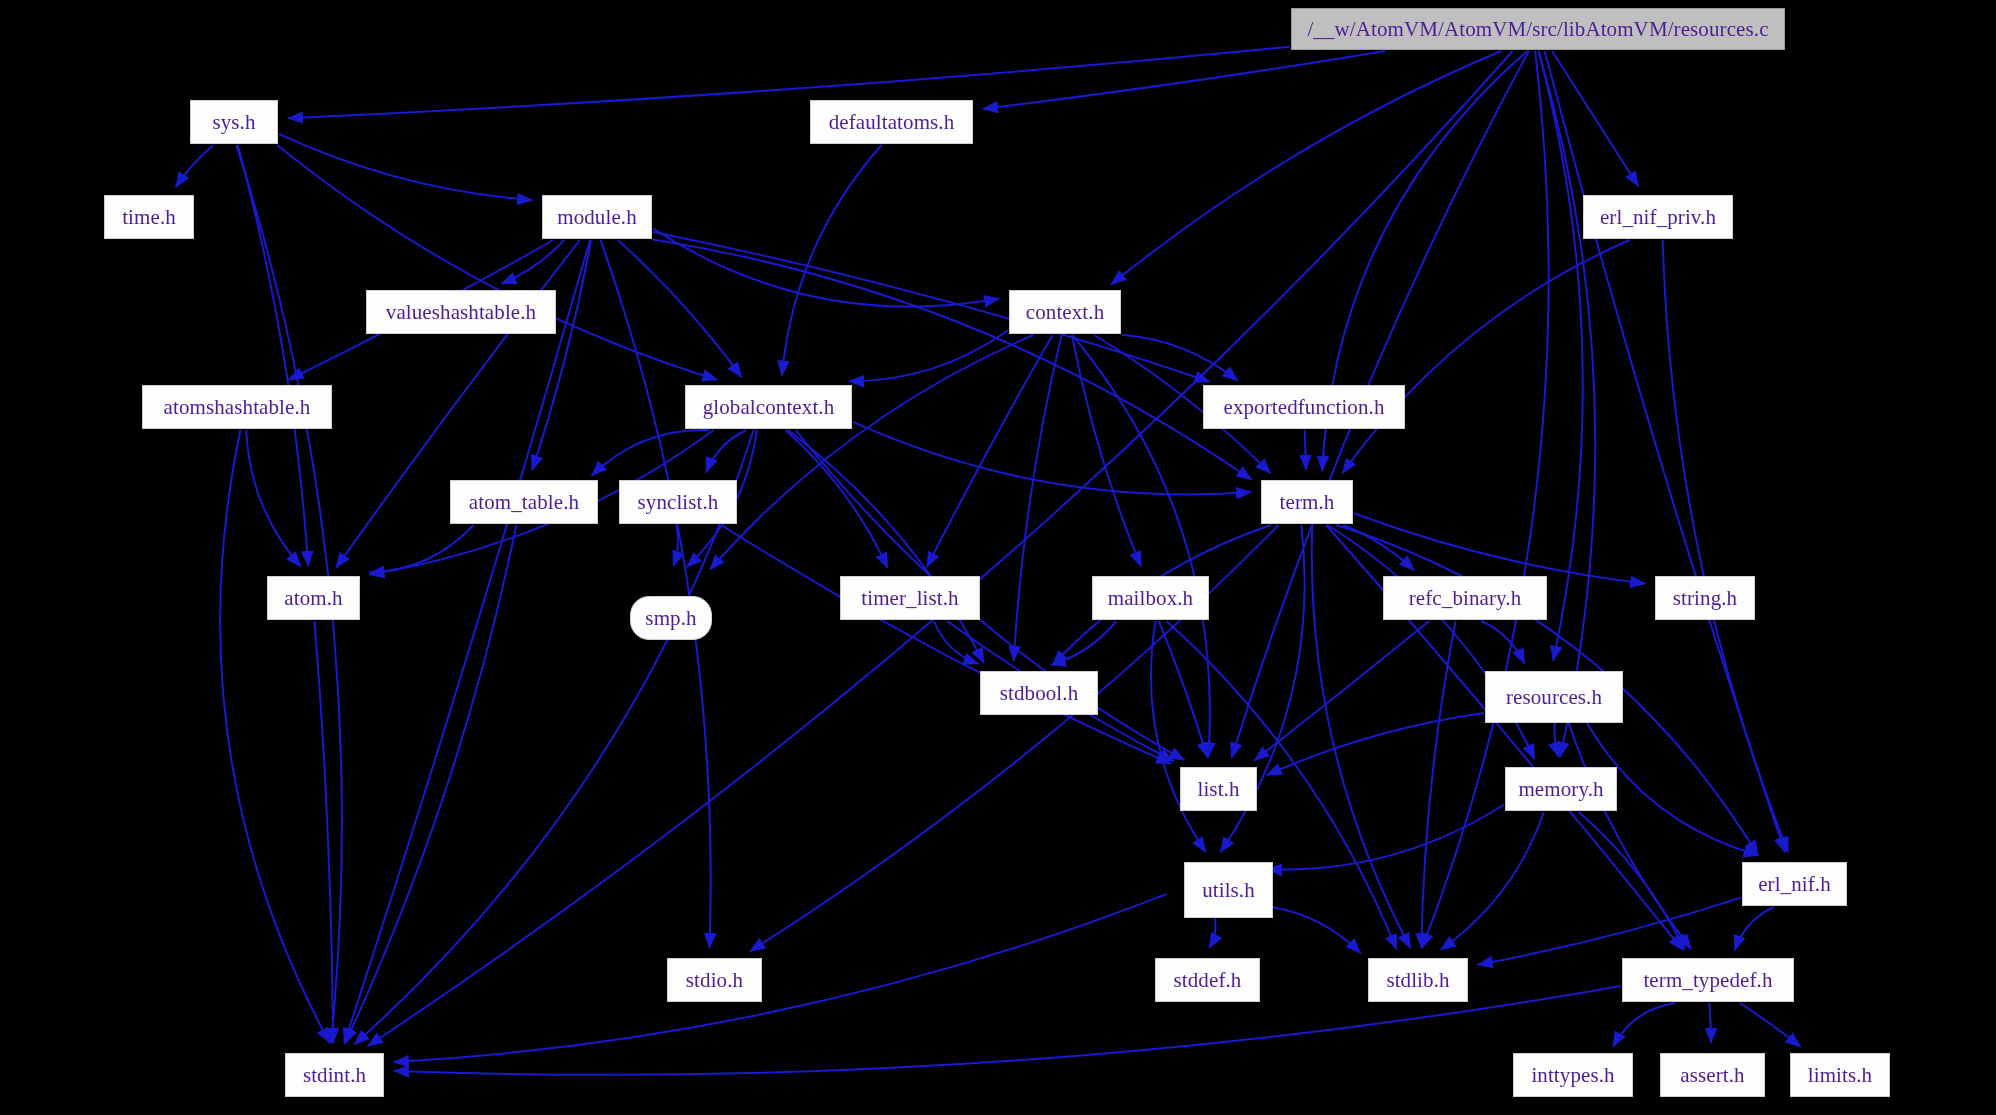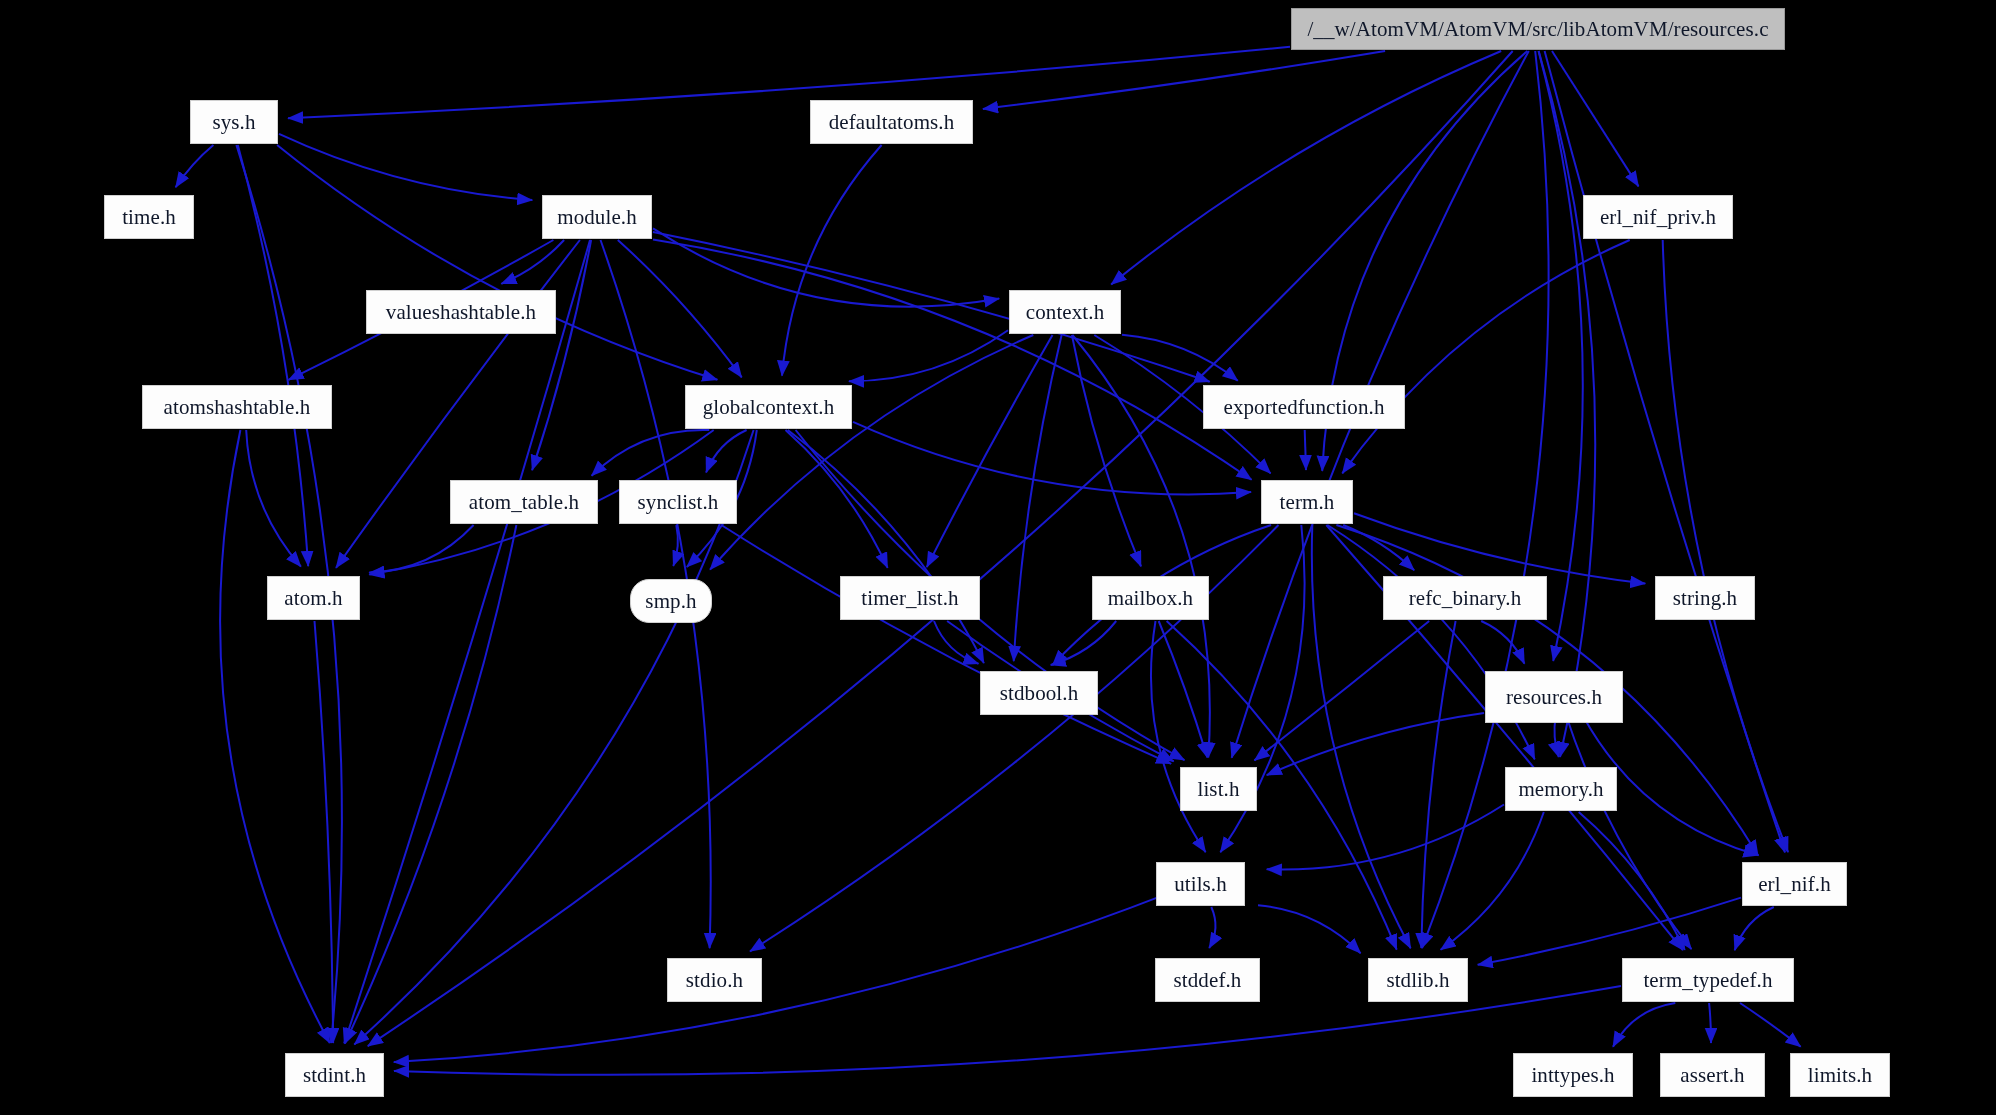--- a/index.html
+++ b/index.html
@@ -25,21 +25,21 @@
     left: 0; top: 0;
     width: 1996px;
     height: 1115px;
     pointer-events: none;
   }
   .node {
     position: absolute;
     box-sizing: border-box;
     background: #fdfdfd;
     border: 1px solid #d0d0d0;
-    color: #0f172a;
+    color: #4c1d95;
     display: flex;
     align-items: center;
     justify-content: center;
     font-size: 21px;
     line-height: 1;
     white-space: nowrap;
     letter-spacing: 0.1px;
   }
   .node.root {
     background: #bfbfbf;
@@ -190,21 +190,21 @@
       </div>
       <div class="node" style="left: 619px; top: 480px; width: 118px; height: 44px;">
         <span class="node-label">synclist.h</span>
       </div>
       <div class="node" style="left: 1261px; top: 480px; width: 92px; height: 44px;">
         <span class="node-label">term.h</span>
       </div>
       <div class="node" style="left: 267px; top: 576px; width: 93px; height: 44px;">
         <span class="node-label">atom.h</span>
       </div>
-      <div class="node" style="left: 630px; top: 579px; width: 82px; height: 44px; border-radius: 19px;">
+      <div class="node" style="left: 630px; top: 596px; width: 82px; height: 44px; border-radius: 19px;">
         <span class="node-label">smp.h</span>
       </div>
       <div class="node" style="left: 840px; top: 576px; width: 140px; height: 44px;">
         <span class="node-label">timer_list.h</span>
       </div>
       <div class="node" style="left: 1092px; top: 576px; width: 117px; height: 44px;">
         <span class="node-label">mailbox.h</span>
       </div>
       <div class="node" style="left: 1383px; top: 576px; width: 164px; height: 44px;">
         <span class="node-label">refc_binary.h</span>
@@ -217,21 +217,21 @@
       </div>
       <div class="node" style="left: 1485px; top: 671px; width: 138px; height: 52px;">
         <span class="node-label">resources.h</span>
       </div>
       <div class="node" style="left: 1180px; top: 767px; width: 77px; height: 44px;">
         <span class="node-label">list.h</span>
       </div>
       <div class="node" style="left: 1505px; top: 767px; width: 112px; height: 44px;">
         <span class="node-label">memory.h</span>
       </div>
-      <div class="node" style="left: 1156px; top: 862px; width: 89px; height: 44px;">
+      <div class="node" style="left: 1184px; top: 862px; width: 89px; height: 56px;">
         <span class="node-label">utils.h</span>
       </div>
       <div class="node" style="left: 1742px; top: 862px; width: 105px; height: 44px;">
         <span class="node-label">erl_nif.h</span>
       </div>
       <div class="node" style="left: 667px; top: 958px; width: 95px; height: 44px;">
         <span class="node-label">stdio.h</span>
       </div>
       <div class="node" style="left: 1155px; top: 958px; width: 105px; height: 44px;">
         <span class="node-label">stddef.h</span>

